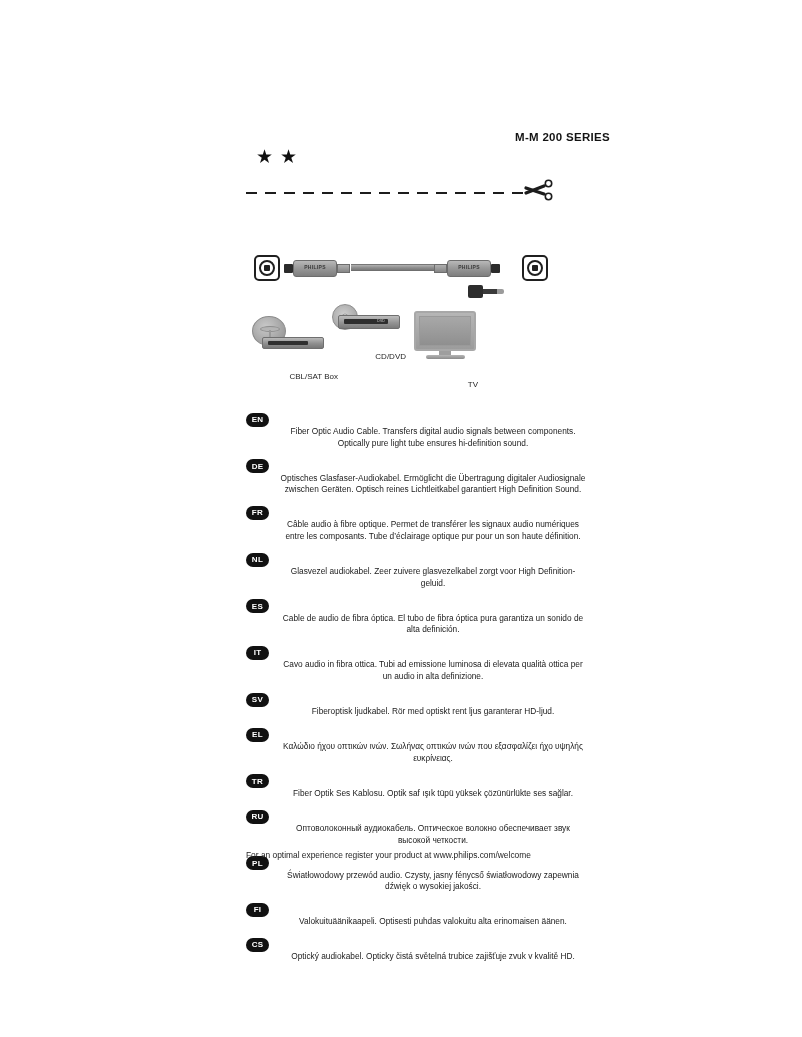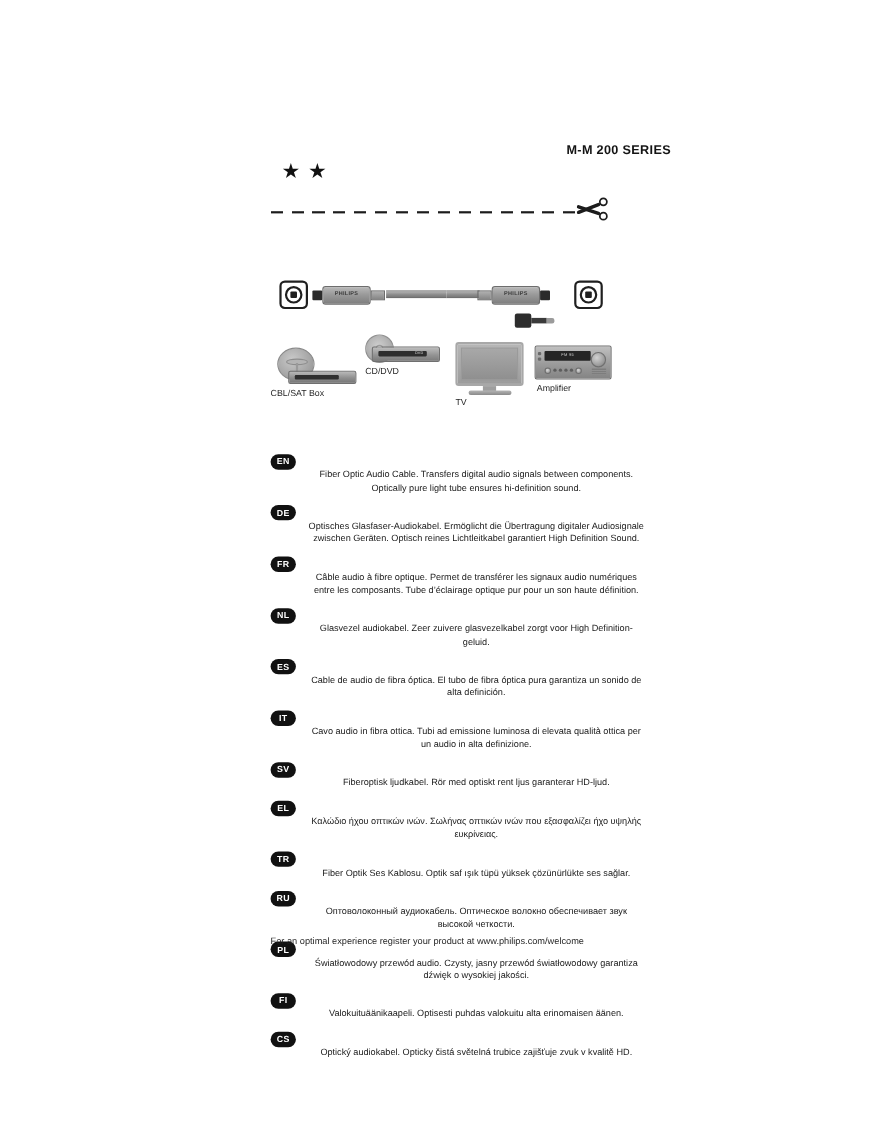--- a/index.html
+++ b/index.html
@@ -214,21 +214,22 @@
     top: 306px;
     width: 310px;
     height: 66px;
   }
   .device { position: absolute; }
   .device-label {
     position: absolute;
     font-size: 8px;
     color: #1f1f1f;
     white-space: nowrap;
-    text-align: left;
+    text-align: right;
+    margin-top: 19px;
   }
 
   
   .dish {
     position: absolute;
     left: 6px; top: 10px;
     width: 34px; height: 30px;
     border-radius: 50%;
     background: radial-gradient(ellipse at 40% 35%, #c9c9c9, #9f9f9f 70%, #8a8a8a);
     border: 1px solid #8a8a8a;
@@ -532,40 +533,20 @@
       <div class="device-label" style="left:20px; top:29px; width:74px;">CD/DVD</div>
     </div>
 
     <div class="device" style="left:168px; top:5px; width:64px; height:60px;">
       <div class="tv-screen"></div>
       <div class="tv-neck"></div>
       <div class="tv-base"></div>
       <div class="device-label" style="left:0px; top:50px; width:64px;">TV</div>
     </div>
 
-    <div class="device" style="left:240px; top:2px; width:72px; height:56px;">
-      <div class="amp">
-        <div class="display">
-          <span class="display-txt">FM 95</span>
-        </div>
-        <div class="knob"></div>
-        <div class="side-btn" style="top:5px;"></div>
-        <div class="side-btn" style="top:10px;"></div>
-        <div class="ctrl-row">
-          <span class="dot big"></span>
-          <span class="dot"></span>
-          <span class="dot"></span>
-          <span class="dot"></span>
-          <span class="dot"></span>
-          <span class="dot big"></span>
-        </div>
-        <div class="vents"></div>
-      </div>
-      <div class="device-label" style="left:2px; top:40px; width:72px;">Amplifier</div>
-    </div>
   </div>
 
   <div class="lang-list">
 
     <div class="lang-row">
       <span class="lang-badge">EN</span>
       <span class="lang-text">Fiber Optic Audio Cable. Transfers digital audio signals between components. Optically pure light tube ensures hi-definition sound.</span>
     </div>
 
     <div class="lang-row">
@@ -610,21 +591,21 @@
       <span class="lang-text">Fiber Optik Ses Kablosu. Optik saf ışık tüpü yüksek çözünürlükte ses sağlar.</span>
     </div>
 
     <div class="lang-row">
       <span class="lang-badge">RU</span>
       <span class="lang-text">Оптоволоконный аудиокабель. Оптическое волокно обеспечивает звук высокой четкости.</span>
     </div>
 
     <div class="lang-row">
       <span class="lang-badge">PL</span>
-      <span class="lang-text">Światłowodowy przewód audio. Czysty, jasny przewód światłowodowy garantiza dźwięk o wysokiej jakości.</span>
+      <span class="lang-text">Światłowodowy przewód audio. Czysty, jasny fénycső światłowodowy zapewnia dźwięk o wysokiej jakości.</span>
     </div>
 
     <div class="lang-row">
       <span class="lang-badge">FI</span>
       <span class="lang-text">Valokuituäänikaapeli. Optisesti puhdas valokuitu alta erinomaisen äänen.</span>
     </div>
 
     <div class="lang-row">
       <span class="lang-badge">CS</span>
       <span class="lang-text">Optický audiokabel. Opticky čistá světelná trubice zajišťuje zvuk v kvalitě HD.</span>

